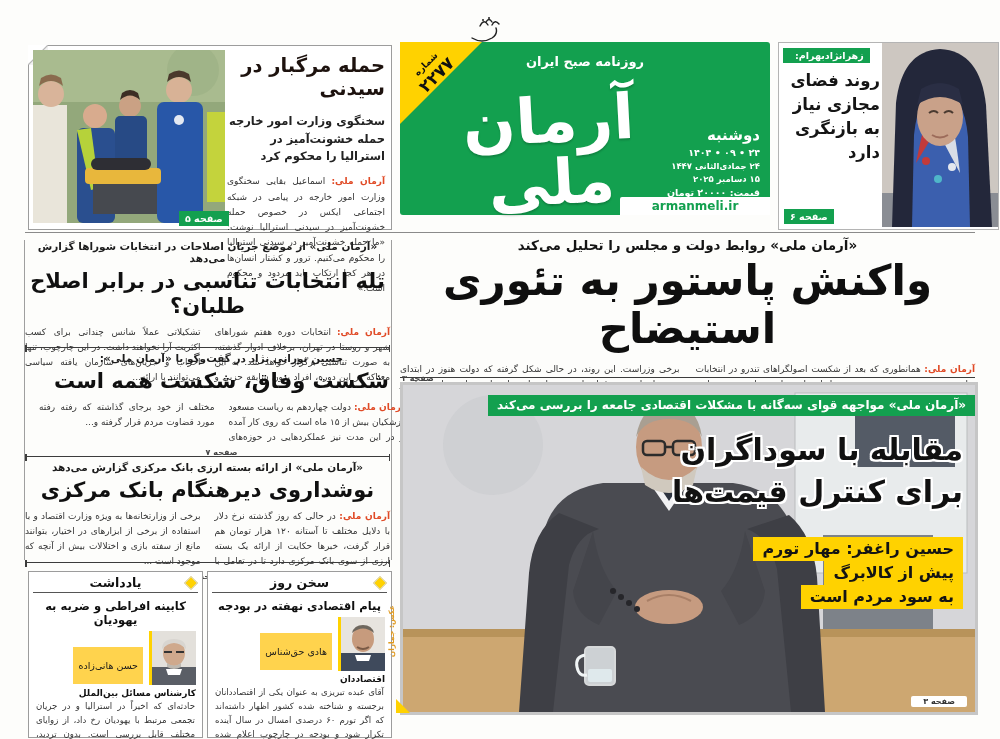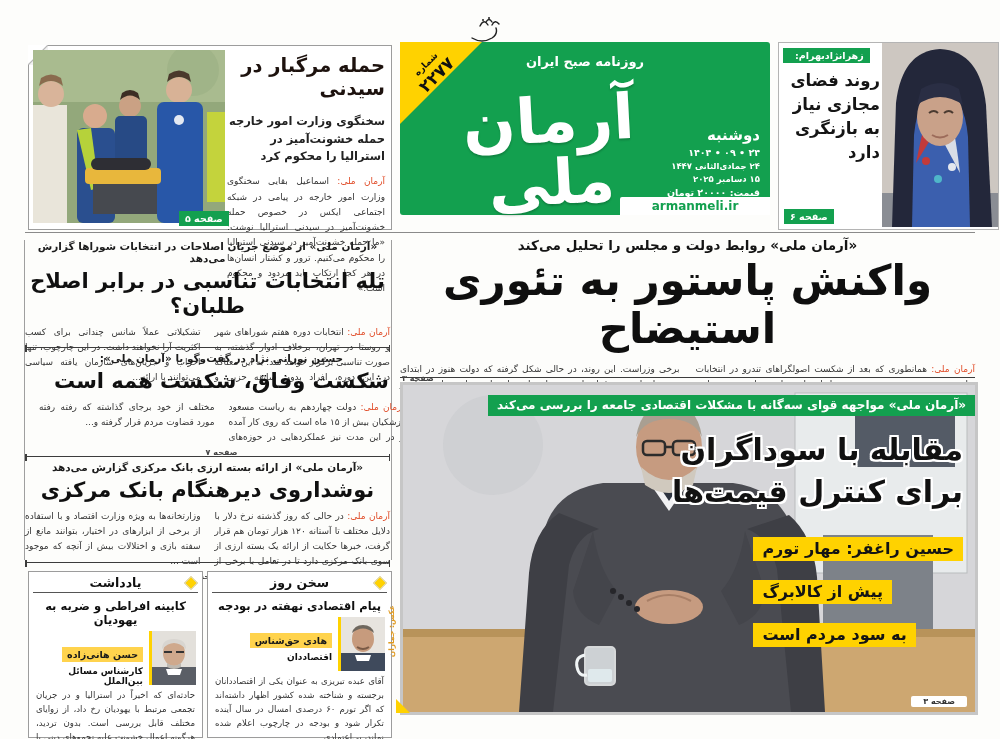--- a/index.html
+++ b/index.html
@@ -34,21 +34,21 @@
   .sb-page{left:5px;bottom:5px;}
   
   .sydney{left:28px;top:45px;width:362px;height:183px;background:#fff;border:1px solid #9c9c9c;}
   .dogear{left:-1px;top:-1px;width:20px;height:20px;
           background:linear-gradient(135deg,#ffffff 46%,#b9b9b9 50%,#f2f2f2 54%);}
   .syd-photo{left:4px;top:4px;width:192px;height:173px;overflow:hidden;}
   .syd-text{right:6px;top:6px;width:158px;text-align:right;}
   .syd-head{font-size:19.5px;font-weight:bold;color:#1d120e;line-height:1.2;margin:2px 0 12px;}
   .syd-sub{font-size:11.5px;font-weight:bold;line-height:1.55;color:#222;}
   .syd-body{font-size:9px;line-height:1.7;text-align:justify;margin-top:8px;color:#333;}
-  .lead-red{color:#e04a26;font-weight:normal;}
+  .lead-red{color:#e04a26;font-weight:bold;}
   .syd-page{left:150px;bottom:3px;}
   
   .hrule{border-top:1px solid #8a8a8a;height:0;}
   .rule{border-top:1.5px solid #3c3c3c;height:0;}
   .rule::before,.rule::after{content:"";position:absolute;top:-3.5px;width:1.5px;height:7px;background:#3c3c3c;}
   .rule::before{left:0;} .rule::after{right:0;}
   .vline{width:1px;background:#9f9f9f;}
   
   .leadstory{left:400px;top:237px;width:575px;height:140px;text-align:center;}
   .kicker{font-size:13.5px;font-weight:bold;color:#141414;}
@@ -69,33 +69,33 @@
   .mb-note{left:28px;width:173px;}
   .mb-speech{left:207px;width:183px;}
   .mb-header{position:relative;border-bottom:1px solid #555;margin:0 4px;padding:3px 0 2px;
              text-align:center;font-size:12.5px;font-weight:bold;color:#101010;}
   .diamond{position:absolute;right:2px;top:6px;width:8px;height:8px;background:#ffd200;
            transform:rotate(45deg);border:1px solid #d8d8d8;}
   .mb-head{font-size:11.5px;font-weight:bold;text-align:center;margin:6px 4px 4px;color:#101010;}
   .authrow{direction:rtl;margin:2px 6px 0;min-height:56px;}
   .authphoto{float:right;width:44px;height:54px;margin-left:6px;border-left:3px solid #ffd200;
              overflow:hidden;background:#e6e3df;}
-  .authname{display:inline-block;background:#ffd34d;font-size:9.5px;font-weight:bold;
-            padding:2px 5px;margin-top:16px;}
+  .authname{display:inline-block;background:#ffd34d;font-size:9.5px;font-weight:normal;
+            padding:13px 5px;margin-top:16px;}
   .authrole{font-size:9px;font-weight:bold;margin-top:4px;color:#111;}
   .mb-body{font-size:8.6px;line-height:1.62;text-align:justify;margin:2px 7px 0;color:#333;}
   
   .bigphoto{left:400px;top:382px;width:572px;height:327px;border:3px solid #c6c6c6;overflow:hidden;background:#dadadd;}
   .ph-kicker{right:0;top:10px;background:#13a04f;color:#fff;font-size:12px;font-weight:bold;
              padding:3px 9px 4px;text-align:right;}
   .ph-head{right:12px;top:44px;text-align:right;font-size:30px;font-weight:900;color:#111;line-height:1.4;
            text-shadow:-2px 0 0 #fff,2px 0 0 #fff,0 -2px 0 #fff,0 2px 0 #fff,
                        -2px -2px 0 #fff,2px 2px 0 #fff,-2px 2px 0 #fff,2px -2px 0 #fff;}
   .ph-quotes{right:12px;top:152px;text-align:right;}
-  .qline{display:block;margin-bottom:19px;text-align:left;}
+  .qline{display:block;margin-bottom:0;text-align:right;}
   .qline span{display:inline-block;background:#ffd200;color:#141414;font-size:16px;font-weight:bold;
               padding:2px 9px 3px;}
   .ph-pg{right:8px;bottom:5px;background:#fff;font-size:8px;font-weight:bold;color:#333;
          padding:1px 12px;border-radius:2px;}
   .credit{left:387px;top:615px;width:10px;font-size:7.5px;font-weight:bold;color:#e09a20;
           transform:rotate(-90deg);transform-origin:left top;white-space:nowrap;}
   .corner-tri{left:396px;top:699px;width:0;height:0;border-bottom:14px solid #ffd200;
               border-right:14px solid transparent;}
   .bismillah{left:466px;top:16px;width:44px;height:28px;}
 </style>

